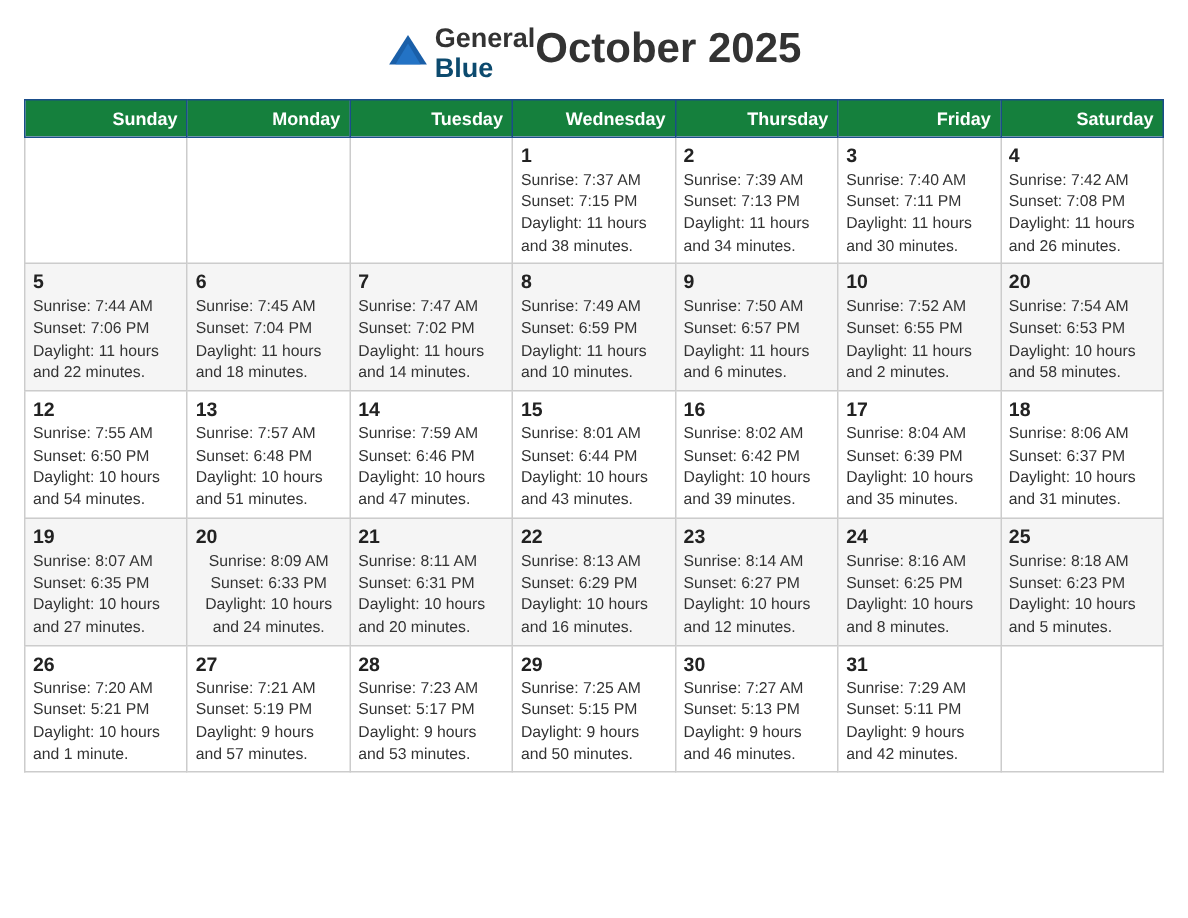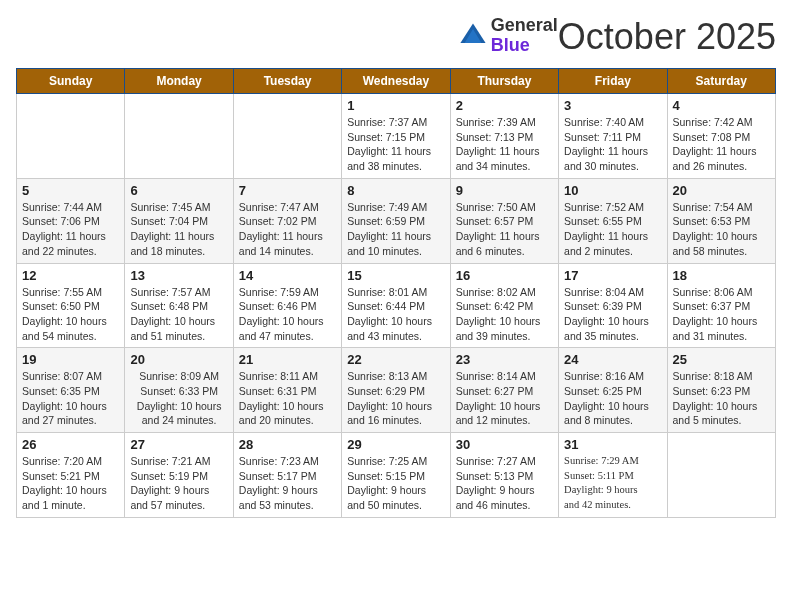--- a/index.html
+++ b/index.html
@@ -5,61 +5,61 @@
     * { box-sizing: border-box; margin: 0; padding: 0; }
     body {
       font-family: Arial, sans-serif;
       background: #fff;
       width: 792px;
       min-height: 612px;
       padding: 16px;
     }
     .header {
       display: flex;
-      justify-content: flex-end;
+      justify-content: center;
       align-items: flex-start;
       margin-bottom: 10px;
     }
     .logo {
       display: flex;
       align-items: center;
     }
     .logo-text {
       font-size: 18px;
       font-weight: bold;
       line-height: 1.1;
     }
     .logo-general { color: #333; }
-    .logo-blue { color: #6d28d9; }
+    .logo-blue { color: #0c4a6e; }
     .logo-icon {
       width: 28px;
       height: 28px;
       margin-right: 4px;
     }
     .title-block {
       text-align: right;
     }
     .month-title {
-      font-size: 36px;
+      font-size: 28px;
       color: #333;
-      font-weight: normal;
+      font-weight: bold;
     }
     .location {
       font-size: 16px;
       color: #555;
     }
     .calendar {
       width: 100%;
       border-collapse: collapse;
       font-size: 11px;
     }
     .calendar th {
-      background-color: #a16207;
+      background-color: #15803d;
       color: #fff;
-      text-align: center;
+      text-align: right;
       padding: 5px 6px;
       font-size: 12px;
       font-weight: bold;
       border: 1px solid #1a4d8a;
     }
     .calendar td {
       border: 1px solid #ccc;
       vertical-align: top;
       padding: 4px 5px;
       width: calc(100% / 7);
@@ -333,21 +333,21 @@
         </td>
         <td>
           <div class="day-num">30</div>
           <div class="day-info" style="white-space: pre-line;">Sunrise: 7:27 AM
 Sunset: 5:13 PM
 Daylight: 9 hours
 and 46 minutes.</div>
         </td>
         <td>
           <div class="day-num">31</div>
-          <div class="day-info" style="white-space: pre-line; font-family: Liberation Serif, serif;">Sunrise: 7:29 AM
+          <div class="day-info" style="white-space: pre-line;">Sunrise: 7:29 AM
 Sunset: 5:11 PM
 Daylight: 9 hours
 and 42 minutes.</div>
         </td>
         <td class="empty-cell"></td>
       </tr>
     </tbody>
 </table>
 
 </body></html>

